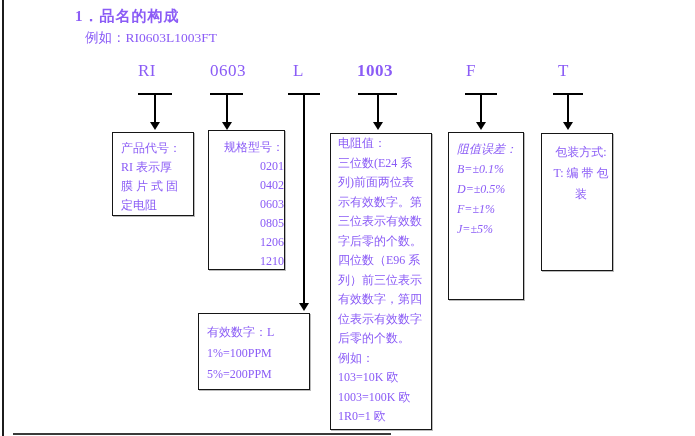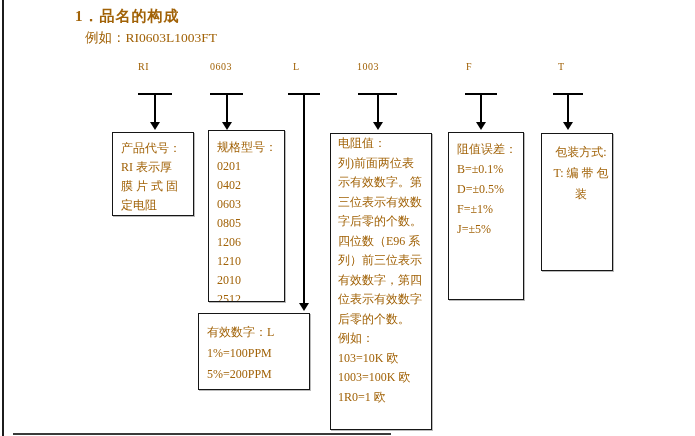--- a/index.html
+++ b/index.html
@@ -2,38 +2,38 @@
 <html><head>
 <meta charset="utf-8">
 <style>
   html,body{margin:0;padding:0;background:#e8e8e8;}
   .page{
     position:relative;
     width:695px;height:436px;
     background:#ffffff;
     overflow:hidden;
     font-family:"Liberation Serif","DejaVu Serif",serif;
-    color:#a16207;
+    color:#8b5cf6;
   }
   
   .edge-left{position:absolute;left:2px;top:0;width:2px;height:436px;background:#1c1c1c;}
   .edge-bottom{position:absolute;left:13px;top:433px;width:378px;height:2px;background:#3a3a3a;}
 
   .doc-title{
     position:absolute;left:75px;top:7px;
     font-size:15px;font-weight:bold;letter-spacing:1px;white-space:nowrap;
   }
   .doc-example{
     position:absolute;left:85px;top:29px;
     font-size:13.5px;white-space:nowrap;font-family:Liberation Serif, serif;
   }
 
   .code{
     position:absolute;top:61px;
-    font-size:10px;letter-spacing:.5px;white-space:nowrap;
+    font-size:17px;letter-spacing:.5px;white-space:nowrap;
   }
 
   .arrow{position:absolute;}
   .arrow .bar{position:absolute;top:0;left:0;right:0;height:2px;background:#000;}
   .arrow .stem{position:absolute;top:0;bottom:5px;left:50%;width:2px;margin-left:-1px;background:#000;}
   .arrow .head{
     position:absolute;bottom:0;left:50%;margin-left:-5px;
     width:0;height:0;
     border-left:5px solid transparent;border-right:5px solid transparent;
     border-top:8px solid #000;
@@ -47,50 +47,50 @@
     box-shadow:1px 1px 0 rgba(130,130,130,.55);
     padding:6px 0 0 8px;
     font-size:12px;
     overflow:hidden;
   }
   .box .line{white-space:nowrap;}
 
   .box-product{left:112px;top:132px;width:82px;height:84px;}
   .box-product .line{line-height:19px;}
 
-  .box-spec{left:208px;top:130px;width:77px;height:172px;padding-top:7px;}
+  .box-spec{left:208px;top:130px;width:77px;height:140px;padding-top:7px;text-align:right;}
   .box-spec .line{line-height:19px;}
 
   .box-temp{left:198px;top:313px;width:112px;height:77px;padding-top:8px;}
   .box-temp .line{line-height:21px;}
 
   .box-res{left:330px;top:133px;width:102px;height:297px;padding:0 0 0 7px;}
   .box-res .line{line-height:19.5px;}
 
   .box-tol{left:448px;top:132px;width:76px;height:168px;}
-  .box-tol .line{line-height:20px;}
+  .box-tol .line{line-height:20px;font-style:italic;}
 
   .box-pack{left:541px;top:133px;width:72px;height:138px;padding-top:8px;text-align:center;}
   .box-pack .line{line-height:21px;}
 </style>
 </head>
 <body>
 
 <div class="page">
 
   <div class="edge-left"></div>
   <div class="edge-bottom"></div>
 
   <div class="doc-title">1．品名的构成</div>
   <div class="doc-example">例如：RI0603L1003FT</div>
 
   <span class="code" style="left:138px;">RI</span>
   <span class="code" style="left:210px;">0603</span>
   <span class="code" style="left:293px;">L</span>
-  <span class="code" style="left:357px;">1003</span>
+  <span class="code" style="left:357px;font-weight:bold;">1003</span>
   <span class="code" style="left:466px;">F</span>
   <span class="code" style="left:558px;">T</span>
 
   <div class="arrow" style="left:138px;top:93px;width:34px;height:37px;">
     <div class="bar"></div>
     <div class="stem"></div>
     <div class="head"></div>
   </div>
   <div class="arrow" style="left:210px;top:93px;width:33px;height:37px;">
     <div class="bar"></div>
@@ -138,20 +138,21 @@
   </div>
 
   <div class="box box-temp">
     <div class="line">有效数字：L</div>
     <div class="line">1%=100PPM</div>
     <div class="line">5%=200PPM</div>
   </div>
 
   <div class="box box-res">
     <div class="line">电阻值：</div>
+    <div class="line">三位数(E24 系</div>
     <div class="line">列)前面两位表</div>
     <div class="line">示有效数字。第</div>
     <div class="line">三位表示有效数</div>
     <div class="line">字后零的个数。</div>
     <div class="line">四位数（E96 系</div>
     <div class="line">列）前三位表示</div>
     <div class="line">有效数字，第四</div>
     <div class="line">位表示有效数字</div>
     <div class="line">后零的个数。</div>
     <div class="line">例如：</div>

